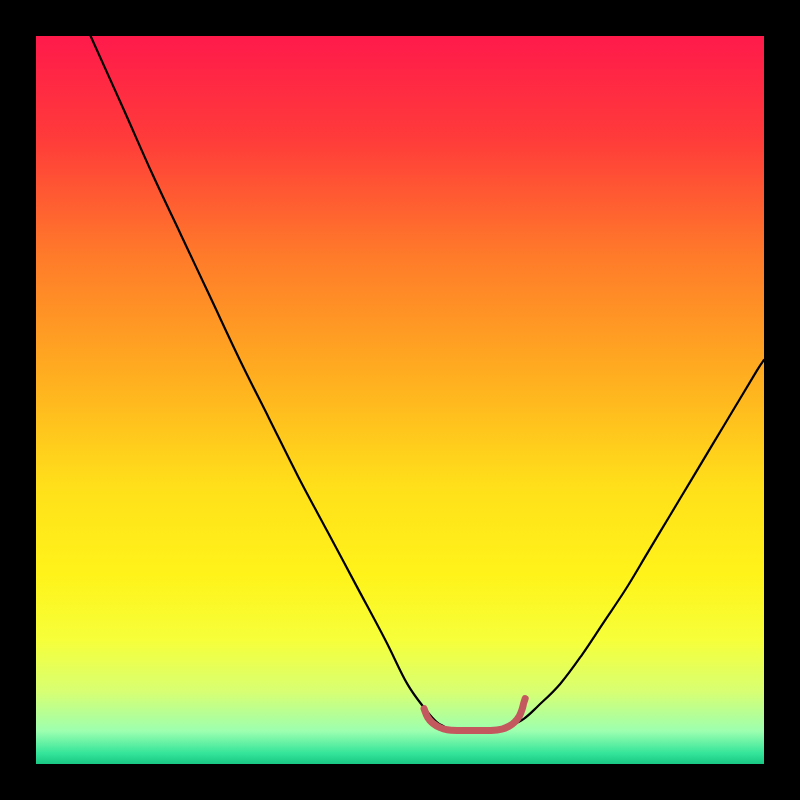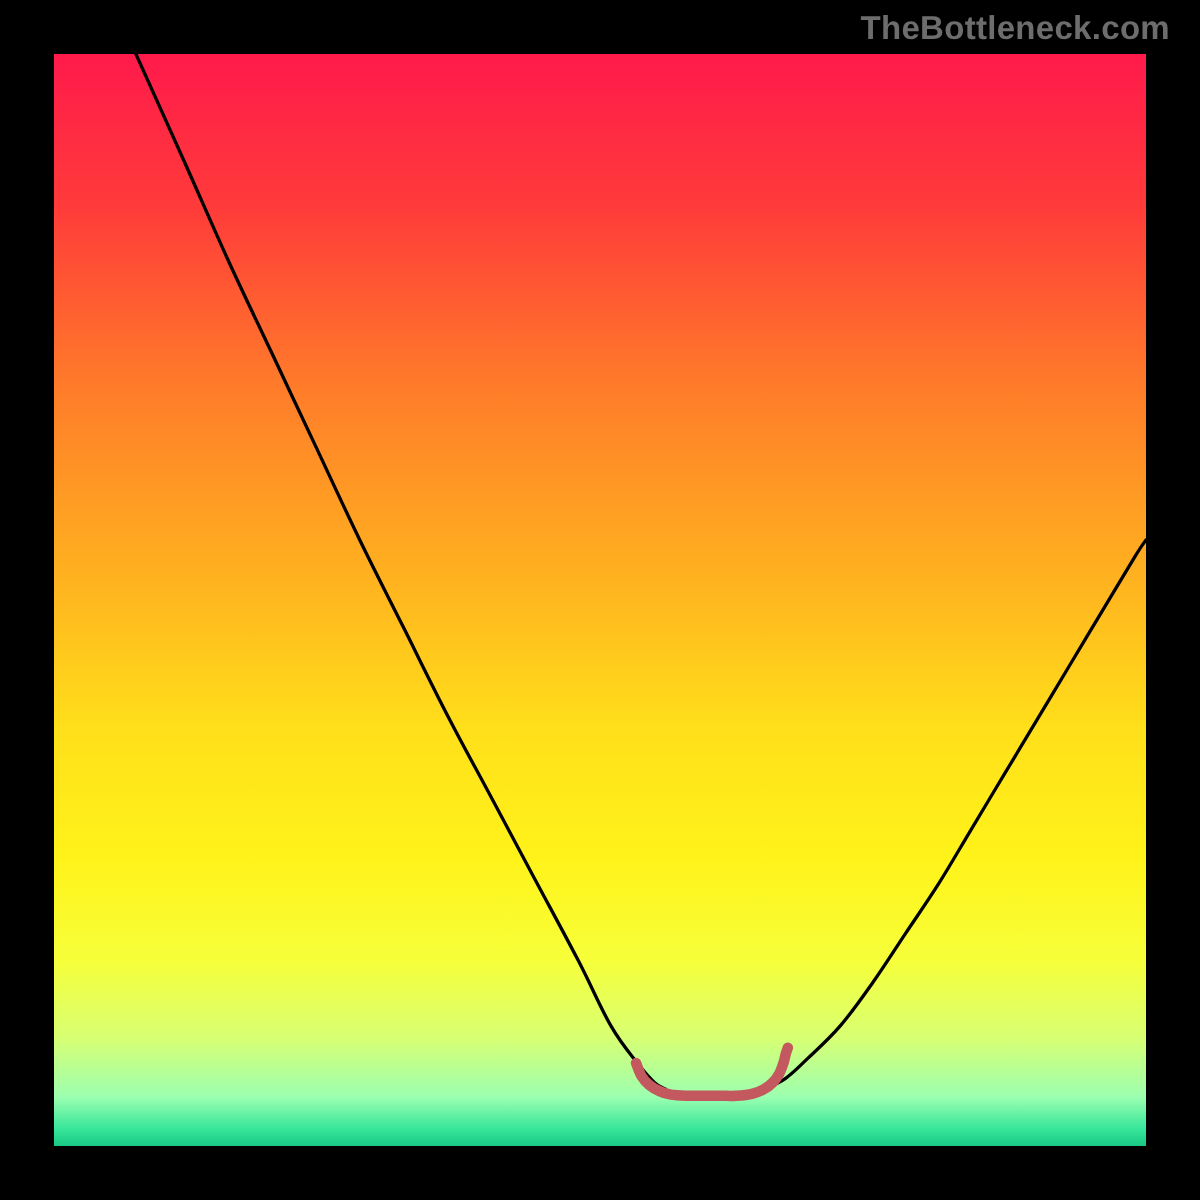--- a/index.html
+++ b/index.html
@@ -76,14 +76,13 @@
 
     <svg class="curves" viewBox="0 0 100 100" preserveAspectRatio="none">
       <g id="series-group">
           <path d="M 7.5,0 C 8.31,1.7999999999999998 10.47,6.58 12,10 C 13.53,13.42 14.56,15.85 16,19 C 17.44,22.15 18.56,24.44 20,27.5 C 21.44,30.56 22.56,32.94 24,36 C 25.44,39.06 26.560000000000002,41.529999999999994 28.000000000000004,44.49999999999999 C 29.440000000000005,47.46999999999999 30.560000000000002,49.62 32,52.5 C 33.44,55.38 34.56,57.71 36,60.5 C 37.44,63.29 38.56,65.3 40,68 C 41.44,70.7 42.56,72.8 44,75.5 C 45.44,78.2 46.74,80.57 48,83 C 49.26,85.43 50.01,87.29 51,89 C 51.99,90.71 52.78,91.564 53.5,92.5 C 54.22,93.436 54.550000000000004,93.786 55.00000000000001,94.2 C 55.45000000000001,94.614 55.82000000000001,94.692 56.00000000000001,94.8" fill="none" stroke="#000000" stroke-width="2.2" stroke-linecap="round" stroke-linejoin="round" vector-effect="non-scaling-stroke"></path>
           <path d="M 65,94.8 C 65.36,94.61999999999999 66.28,94.304 67,93.8 C 67.72,93.29599999999999 68.1,92.864 69,92 C 69.9,91.136 70.92,90.26 72,89 C 73.08,87.74 73.92,86.53 75,85 C 76.08,83.47 76.92,82.12 78,80.5 C 79.08,78.88 79.92,77.71 81,76 C 82.08,74.29 82.92,72.8 84,71 C 85.08,69.2 85.92,67.8 87,66 C 88.08,64.2 88.92,62.8 90,61 C 91.08,59.2 91.92,57.8 93,56 C 94.08,54.2 94.92,52.8 96,51 C 97.08,49.2 98.28,47.17 99,46 C 99.72,44.83 99.82,44.769999999999996 100,44.49999999999999" fill="none" stroke="#000000" stroke-width="2.2" stroke-linecap="round" stroke-linejoin="round" vector-effect="non-scaling-stroke"></path>
           <path d="M 53.29999999999999,92.4 C 53.38999999999999,92.616 53.58399999999999,93.24 53.79999999999999,93.6 C 54.01599999999999,93.96 54.194,94.14800000000001 54.50000000000001,94.4 C 54.80600000000001,94.652 55.14000000000001,94.83800000000001 55.50000000000001,95 C 55.86000000000001,95.16199999999999 56.05,95.228 56.49999999999999,95.3 C 56.94999999999999,95.372 57.459999999999994,95.382 57.99999999999999,95.4 C 58.53999999999999,95.418 58.96,95.4 59.5,95.4 C 60.04,95.4 60.46,95.4 61,95.4 C 61.54,95.4 61.96,95.436 62.5,95.4 C 63.04,95.364 63.55,95.308 64,95.2 C 64.45,95.092 64.676,94.98 65,94.8 C 65.324,94.61999999999999 65.548,94.452 65.8,94.2 C 66.05199999999999,93.94800000000001 66.22,93.724 66.4,93.4 C 66.58000000000001,93.07600000000001 66.692,92.724 66.8,92.4 C 66.908,92.07600000000001 66.928,91.85199999999999 67,91.6 C 67.072,91.348 67.164,91.108 67.2,91" fill="none" stroke="#c4585f" stroke-width="7" stroke-linecap="round" stroke-linejoin="round" vector-effect="non-scaling-stroke"></path>
         </g>
     </svg>
   </div>
 
-  <div class="watermark">TheBottleneck.com</div>
 </div>
 
 </body></html>

